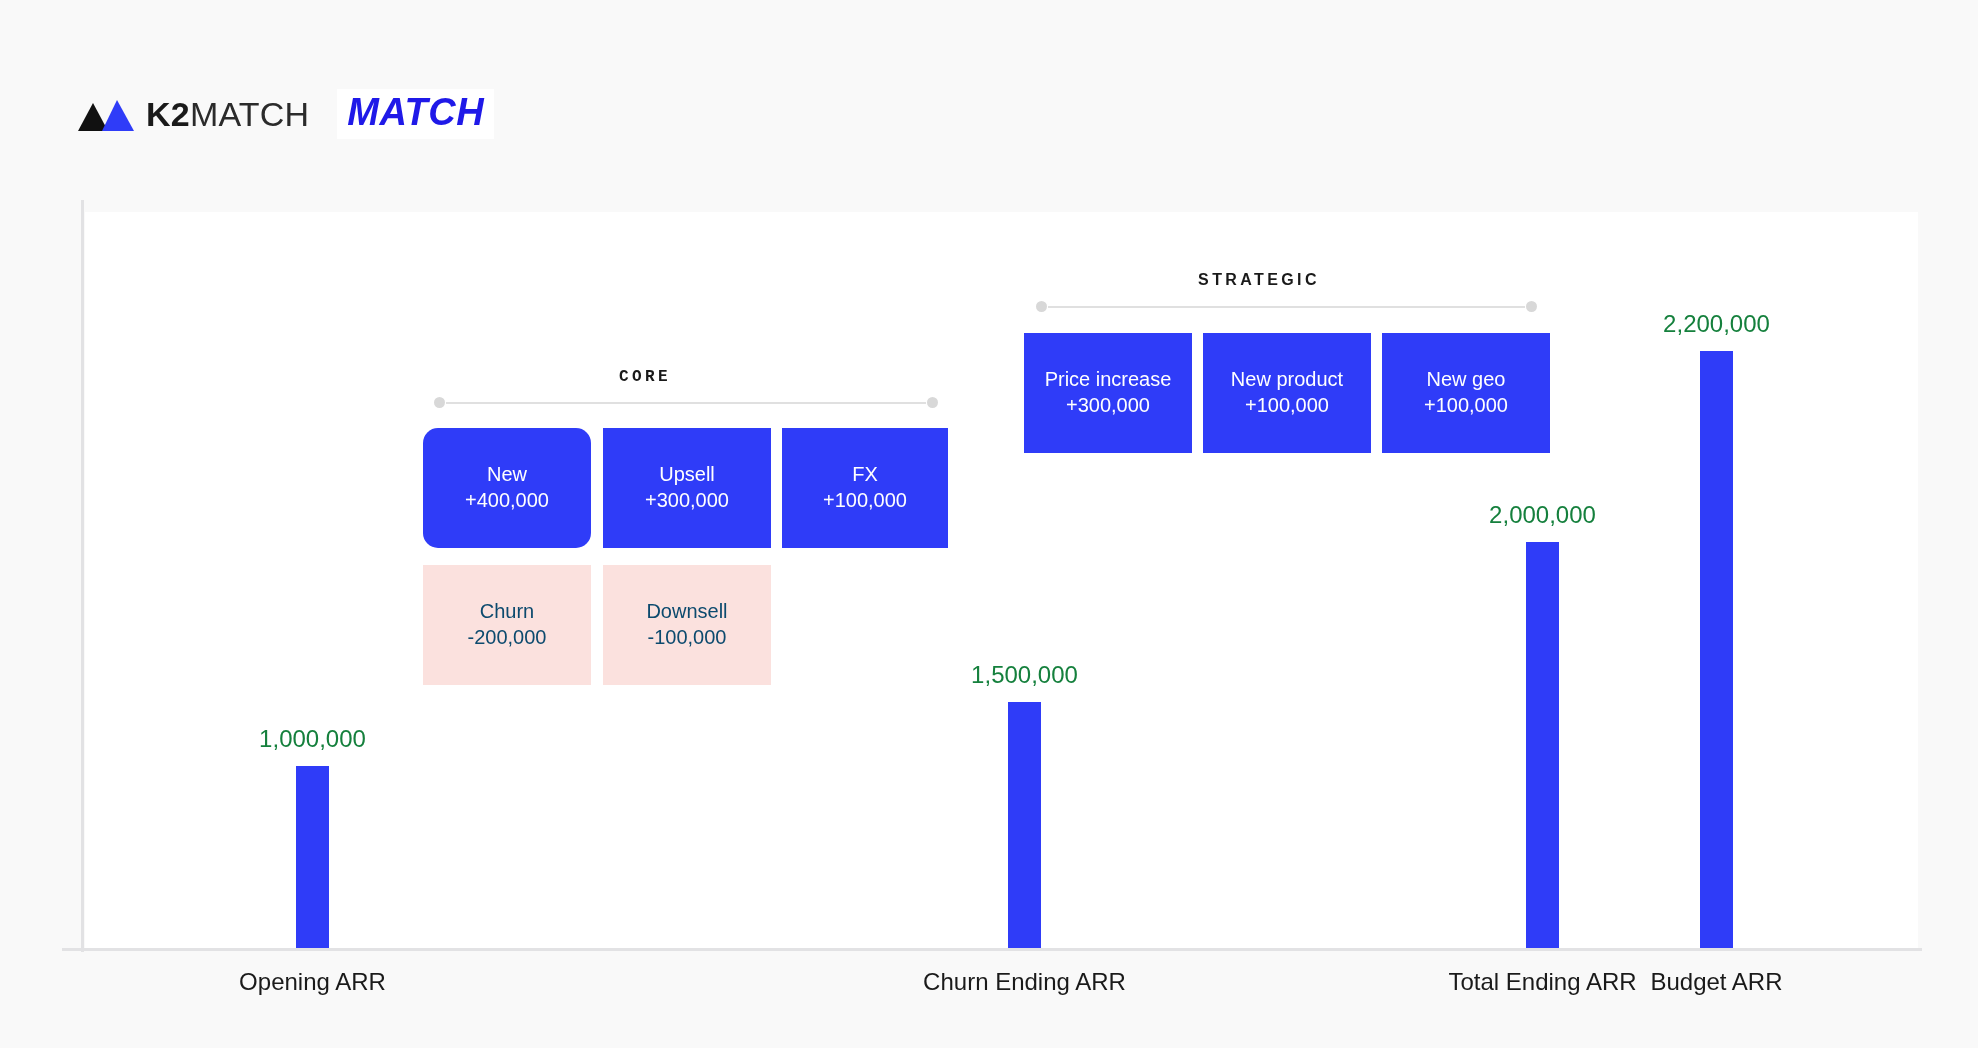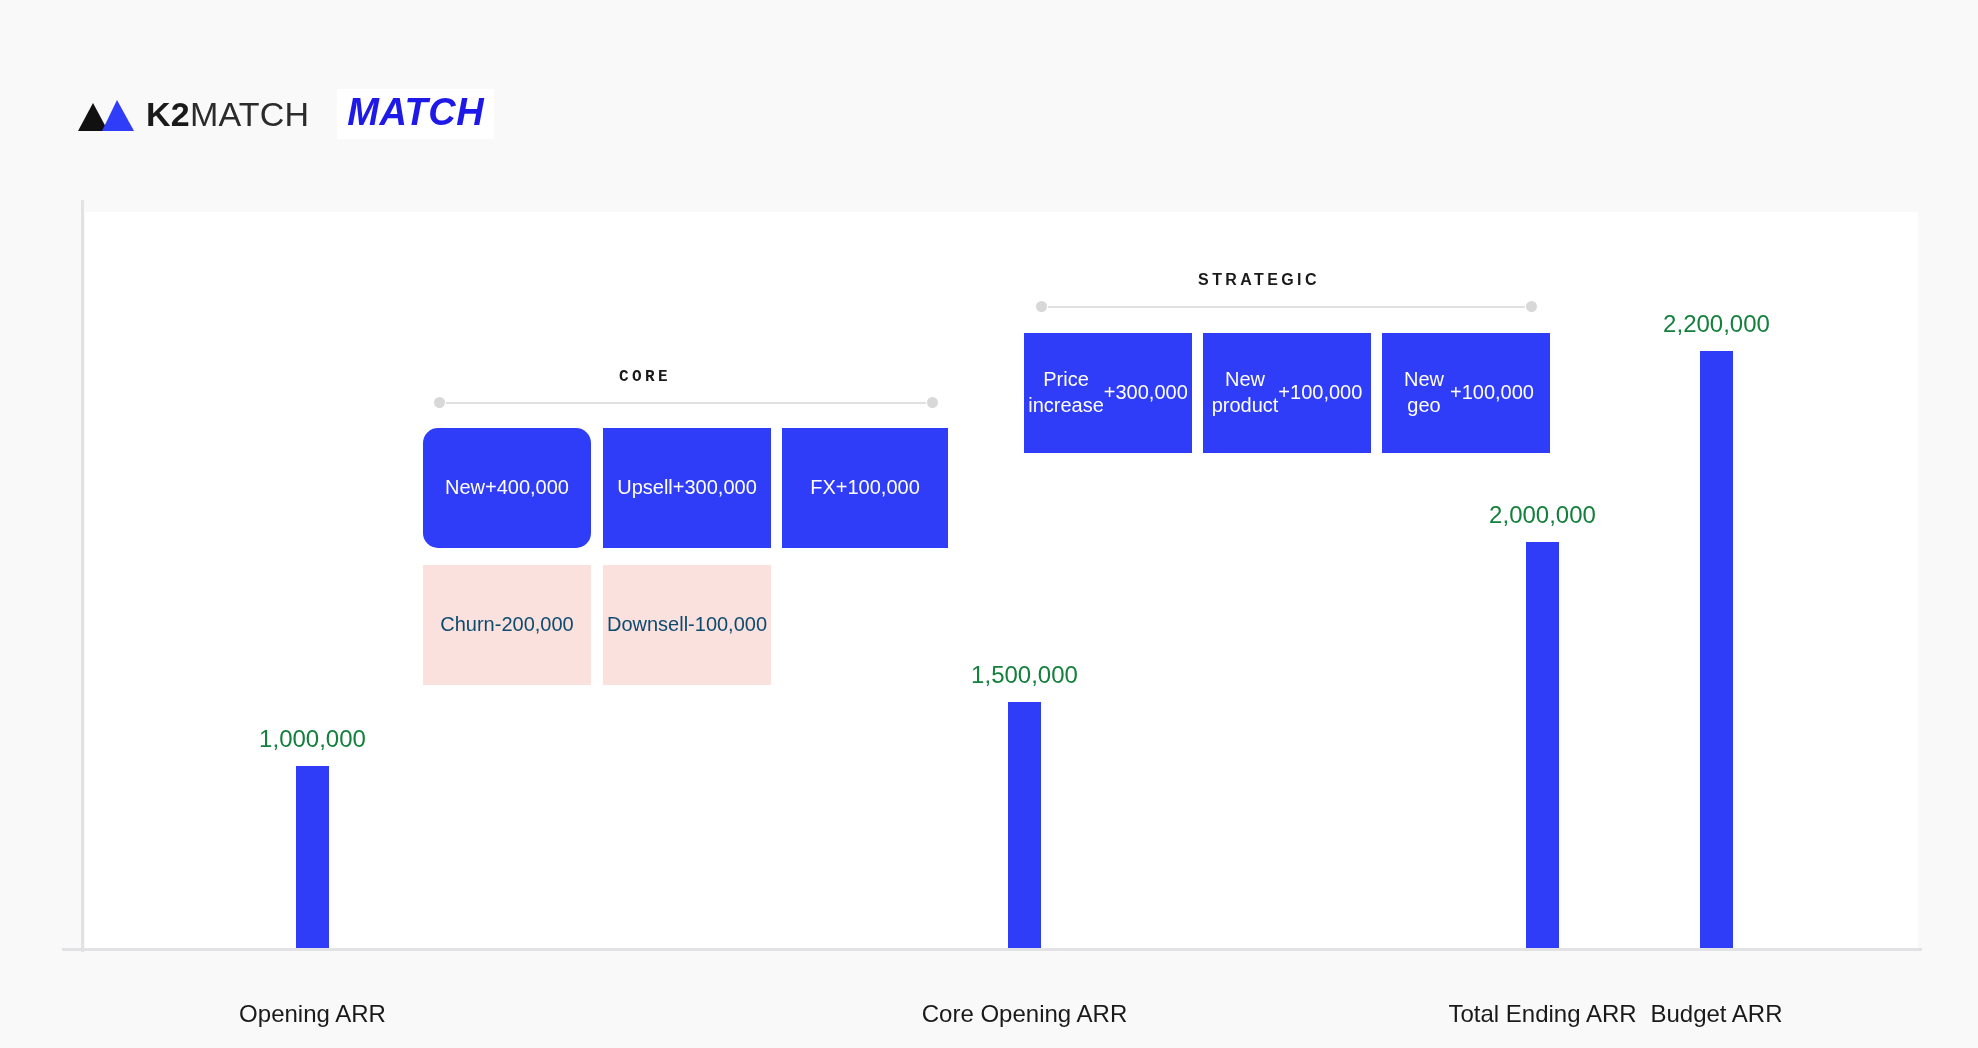--- a/index.html
+++ b/index.html
@@ -115,27 +115,27 @@
     border-radius: 50%;
     background: #d8d8d8;
   }
   .group-bracket .bracket-dot.left { left: 0; }
   .group-bracket .bracket-dot.right { right: 0; }
 
   
   .driver-box {
     position: absolute;
     display: flex;
-    flex-direction: row;
+    flex-direction: column;
     align-items: center;
     justify-content: center;
     text-align: center;
     font-size: 20px;
     line-height: 1.28;
-    padding: 4px 16px;
+    padding: 4px 4px;
   }
   .driver-box.positive {
     background: #2f3cf8;
     color: #ffffff;
   }
   .driver-box.negative {
     background: #fbe1de;
     color: #0c4a6e;
   }
   .driver-box .driver-name { display: block; }
@@ -153,21 +153,20 @@
     text-align: center;
     white-space: nowrap;
   }
   .axis-tick-label {
     position: absolute;
     font-size: 24px;
     color: #1a1a1a;
     text-align: center;
     white-space: nowrap;
     top: 968px;
-    margin-top: 32px;
   }
 </style>
 </head>
 <body>
 
 <div id="header">
   <div id="logo-lockup">
 
     <div id="logo-mark">
       <svg width="58" height="34" viewBox="0 0 58 34" xmlns="http://www.w3.org/2000/svg">
@@ -244,21 +243,21 @@
   <span class="driver-name">New geo</span>
   <span class="driver-value">+100,000</span>
 </div>
 
 <div class="bar" style="left:296px; top:766px; width:33px; height:182px;"></div>
 <div class="bar-value" style="left:196px; top:725px; width:233px;">1,000,000</div>
 <div class="axis-tick-label" style="left:126px; width:373px;">Opening ARR</div>
 
 <div class="bar" style="left:1008px; top:702px; width:33px; height:246px;"></div>
 <div class="bar-value" style="left:908px; top:661px; width:233px;">1,500,000</div>
-<div class="axis-tick-label" style="left:838px; width:373px;">Core Opening ARR</div>
+<div class="axis-tick-label" style="left:838px; width:373px;">Churn Ending ARR</div>
 
 <div class="bar" style="left:1526px; top:542px; width:33px; height:406px;"></div>
 <div class="bar-value" style="left:1426px; top:501px; width:233px;">2,000,000</div>
 <div class="axis-tick-label" style="left:1356px; width:373px;">Total Ending ARR</div>
 
 <div class="bar" style="left:1700px; top:351px; width:33px; height:597px;"></div>
 <div class="bar-value" style="left:1600px; top:310px; width:233px;">2,200,000</div>
 <div class="axis-tick-label" style="left:1530px; width:373px;">Budget ARR</div>
 
 </body></html>

